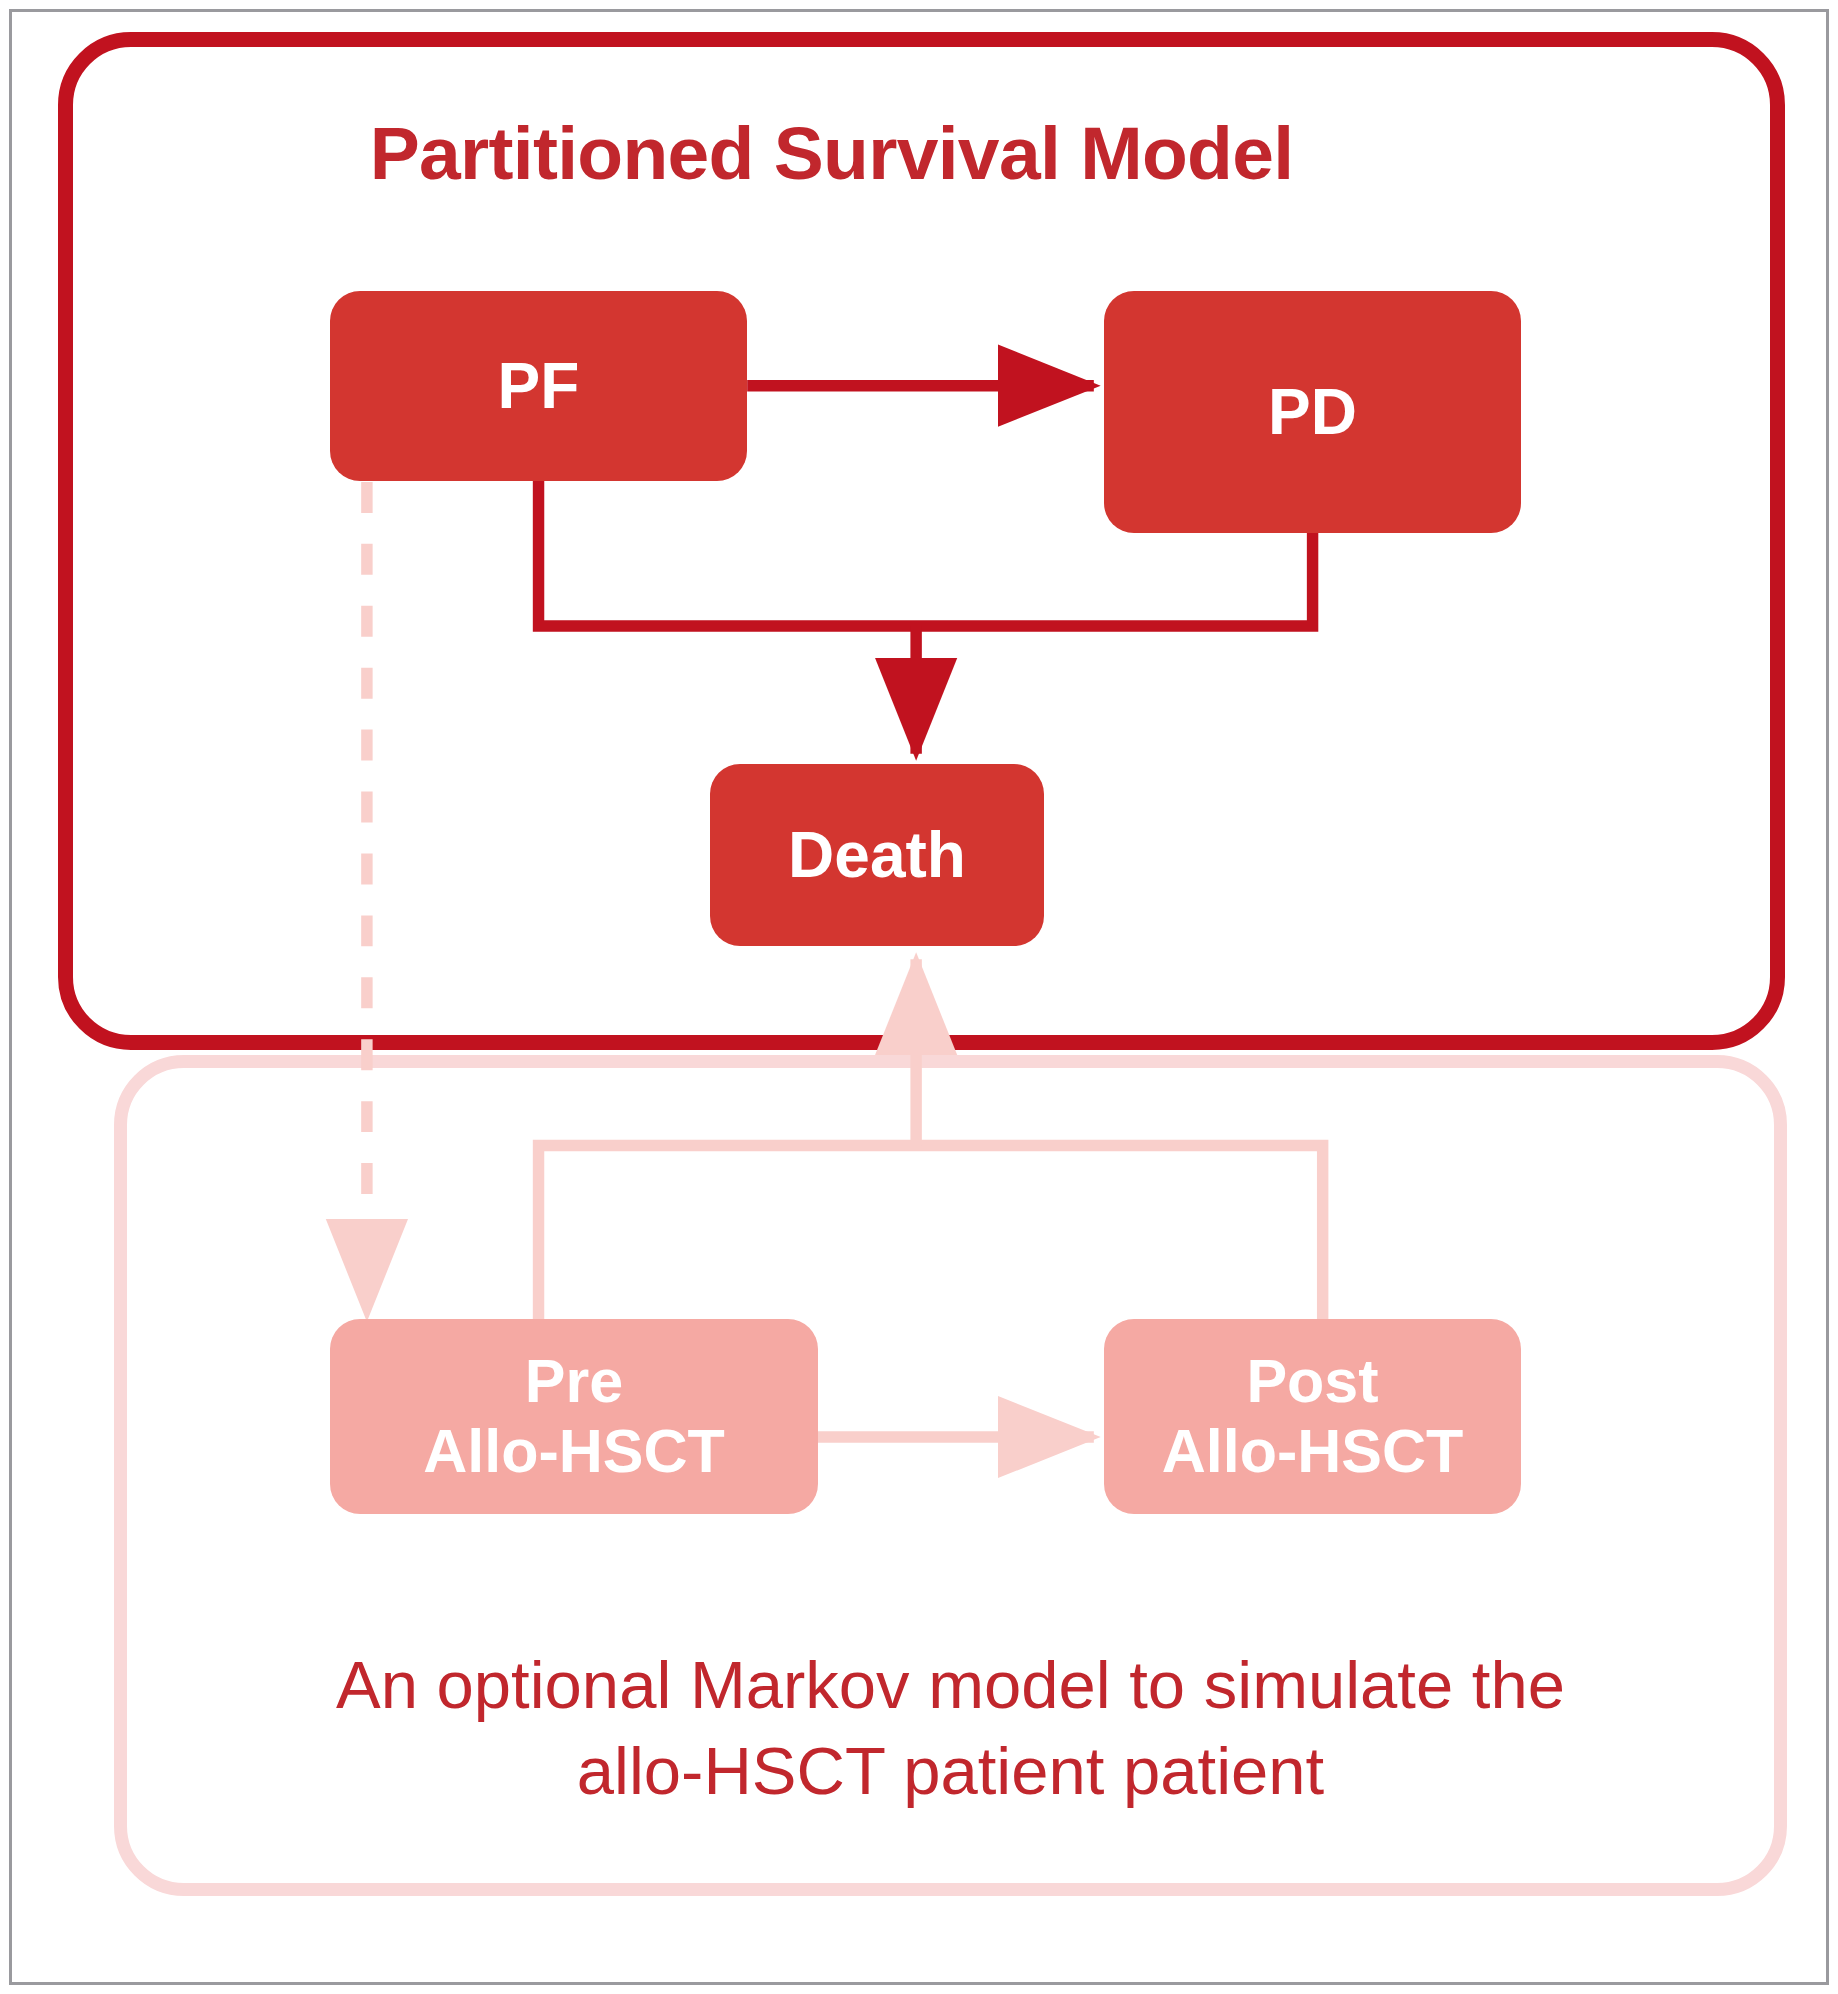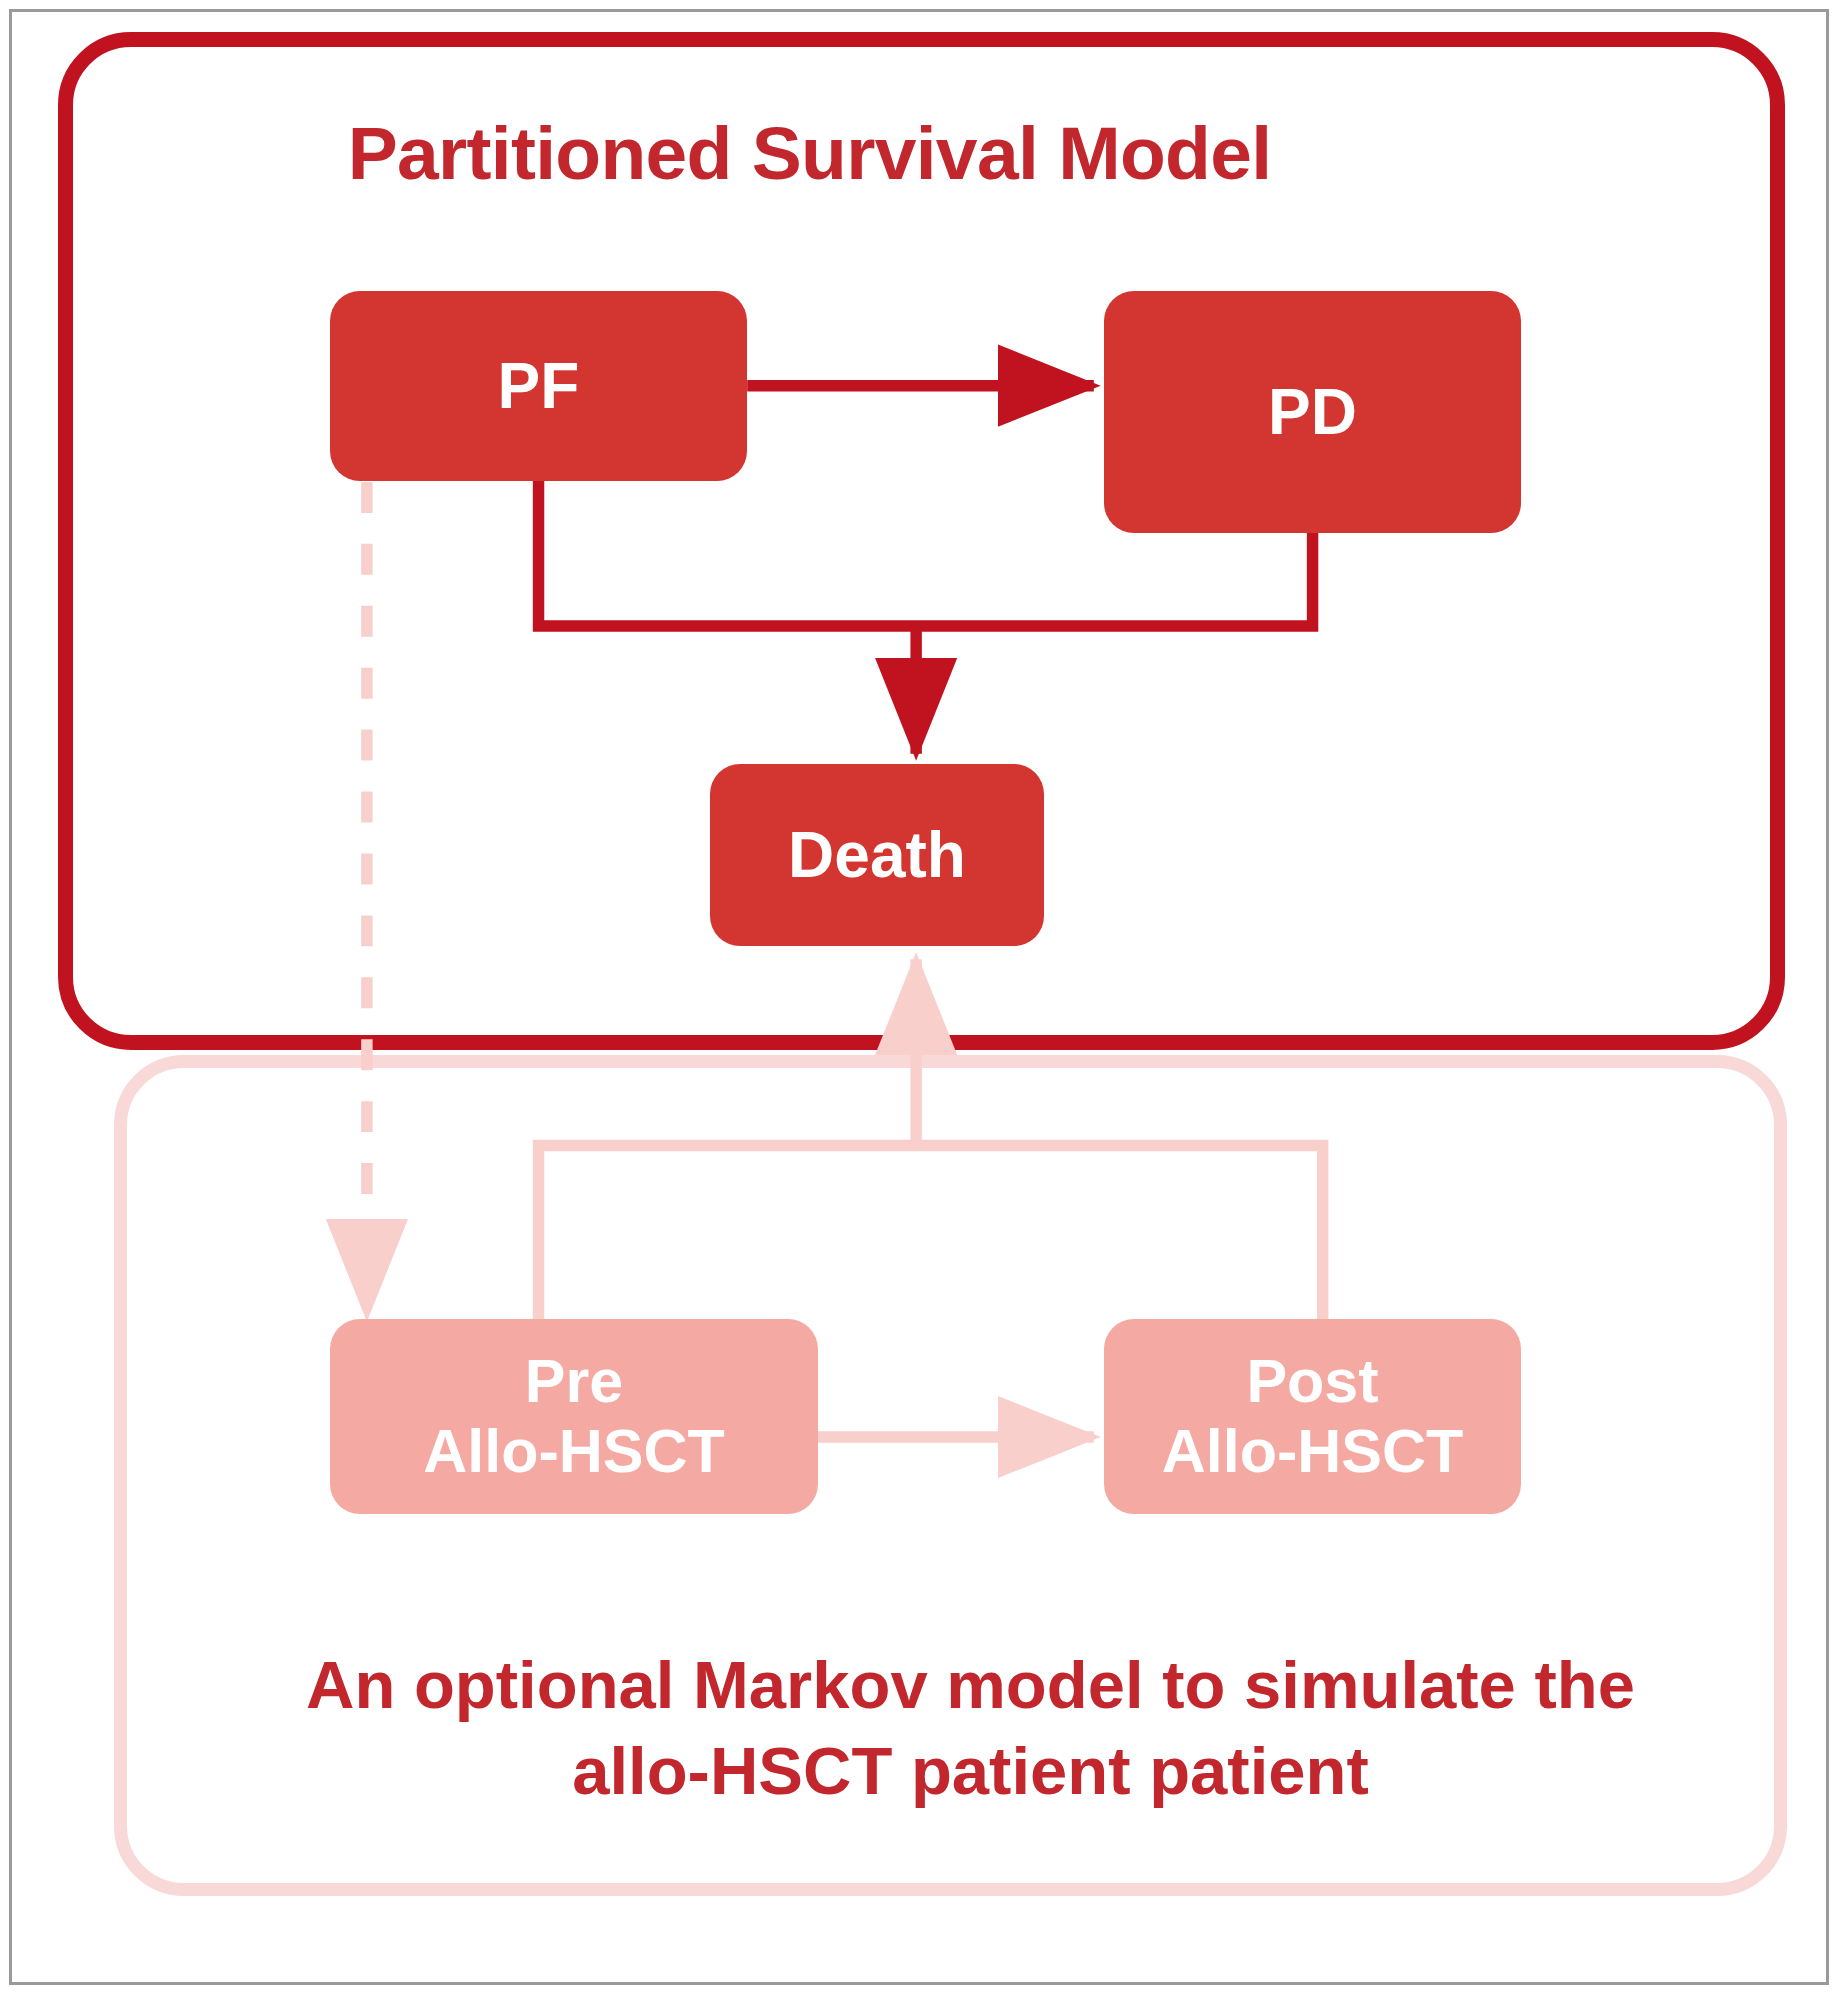--- a/index.html
+++ b/index.html
@@ -47,41 +47,41 @@
     top: 1055px;
     width: 1673px;
     height: 841px;
     border: 13.5px solid #f9d8d8;
     border-radius: 70px;
   }
 
   
   #psm-title {
     position: absolute;
-    left: 64px;
+    left: 58px;
     top: 114px;
     width: 1491px;
     text-align: center;
     color: #c1272d;
     font-size: 75px;
     font-weight: bold;
     letter-spacing: -0.7px;
     line-height: 1.05;
+    padding-left: 28px;
   }
   #markov-caption {
     position: absolute;
     left: 114px;
     top: 1642px;
     width: 1673px;
     text-align: center;
     color: #c1272d;
     font-size: 67px;
-    font-weight: bold;
+    font-weight: normal;
     line-height: 1.28;
-    padding-left: 20px;
   }
   .caption-line { display: block; }
 
   
   .state-box {
     position: absolute;
     box-sizing: border-box;
     display: flex;
     align-items: center;
     justify-content: center;

